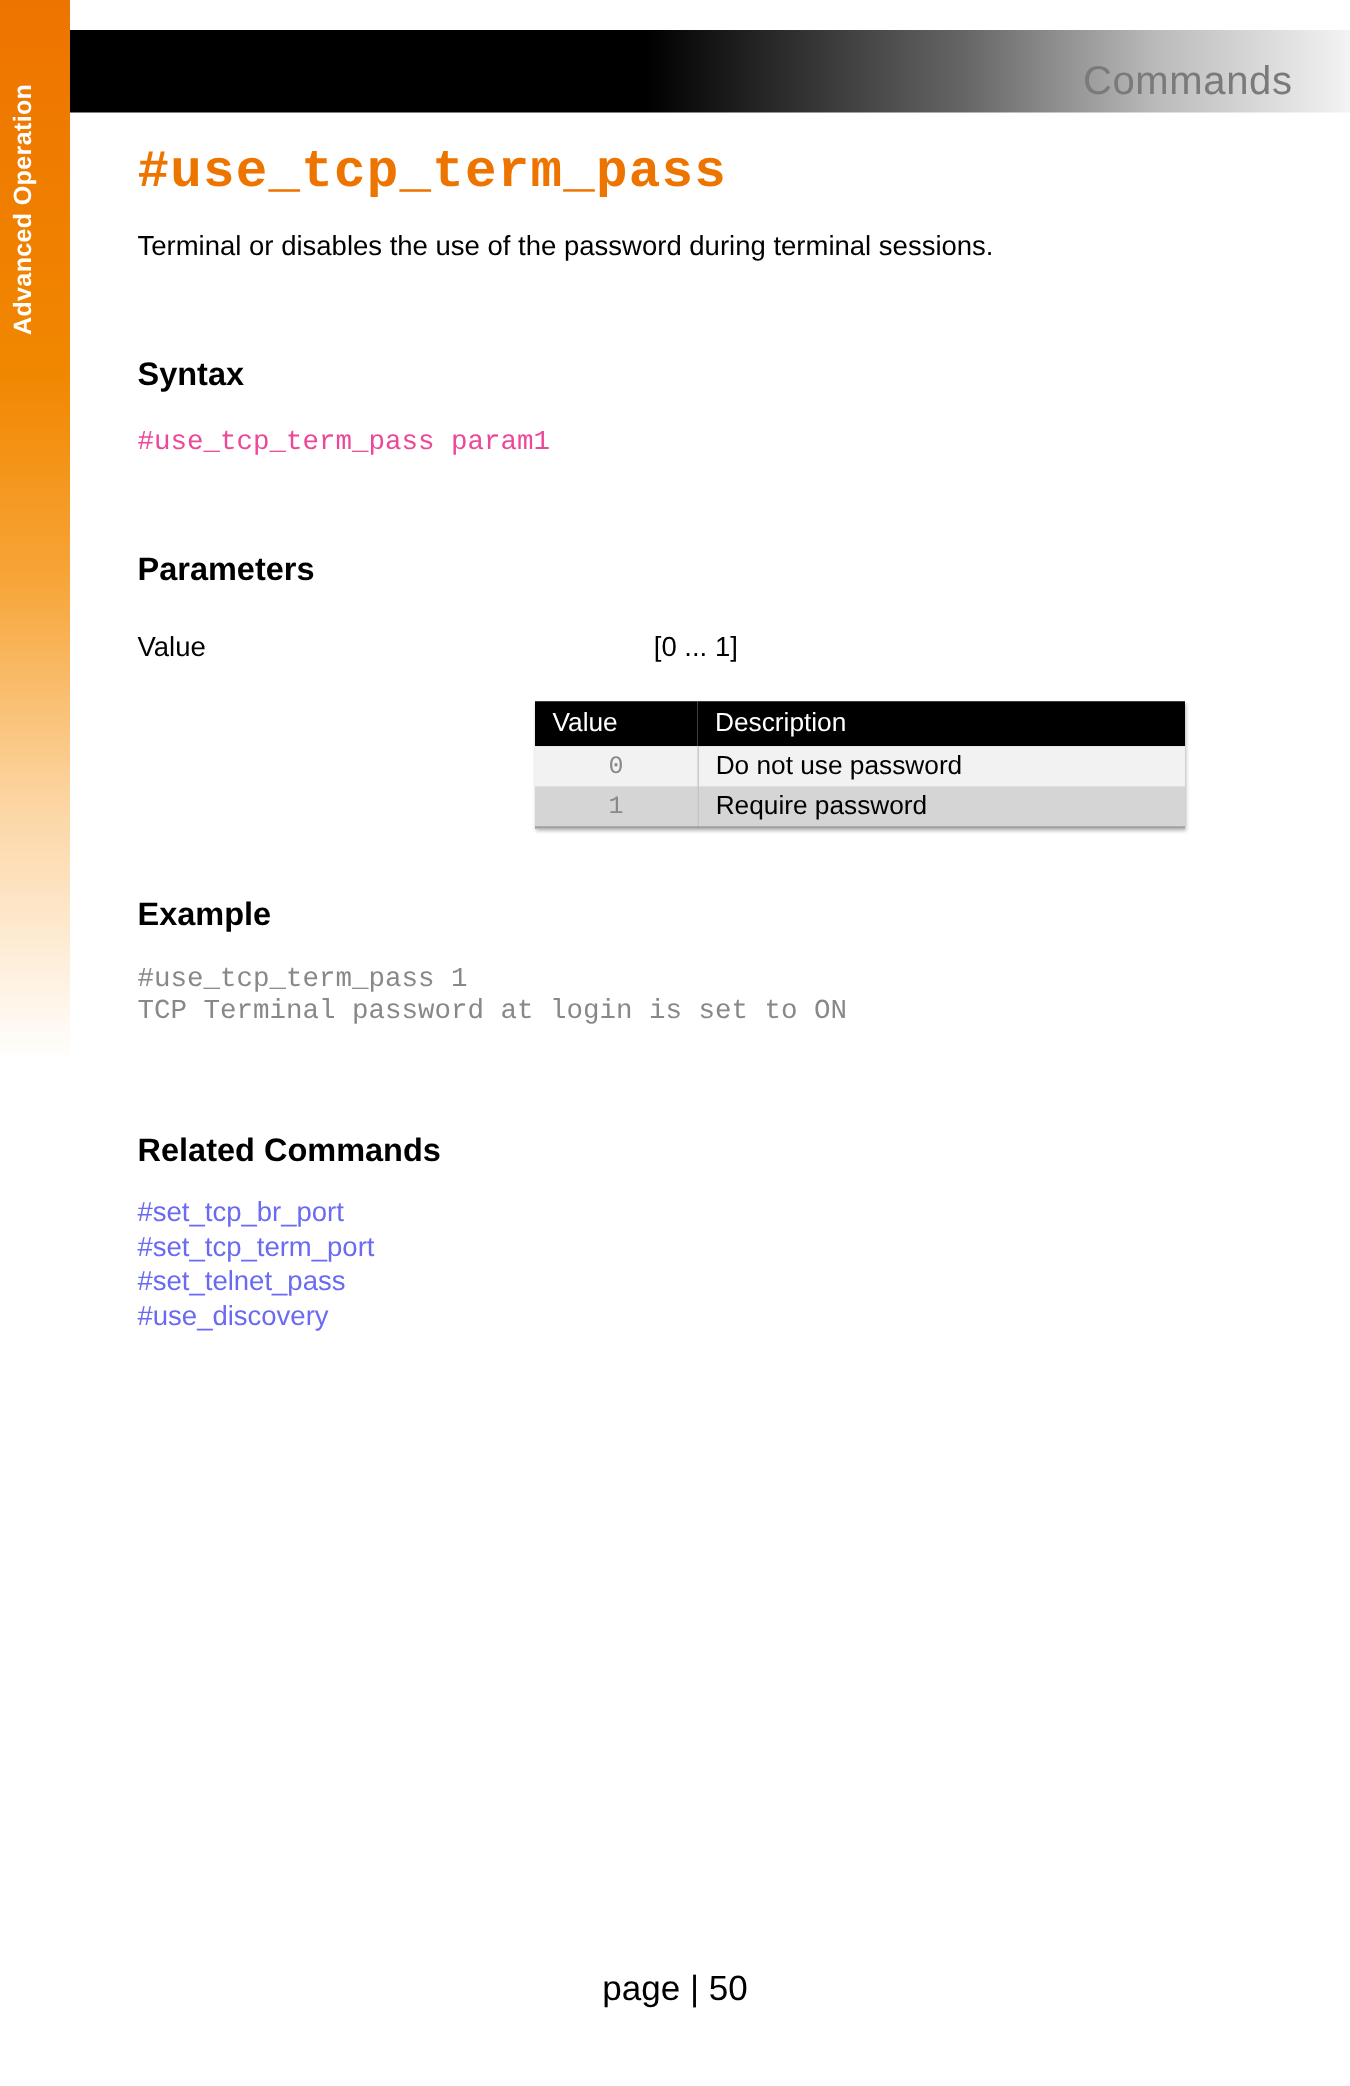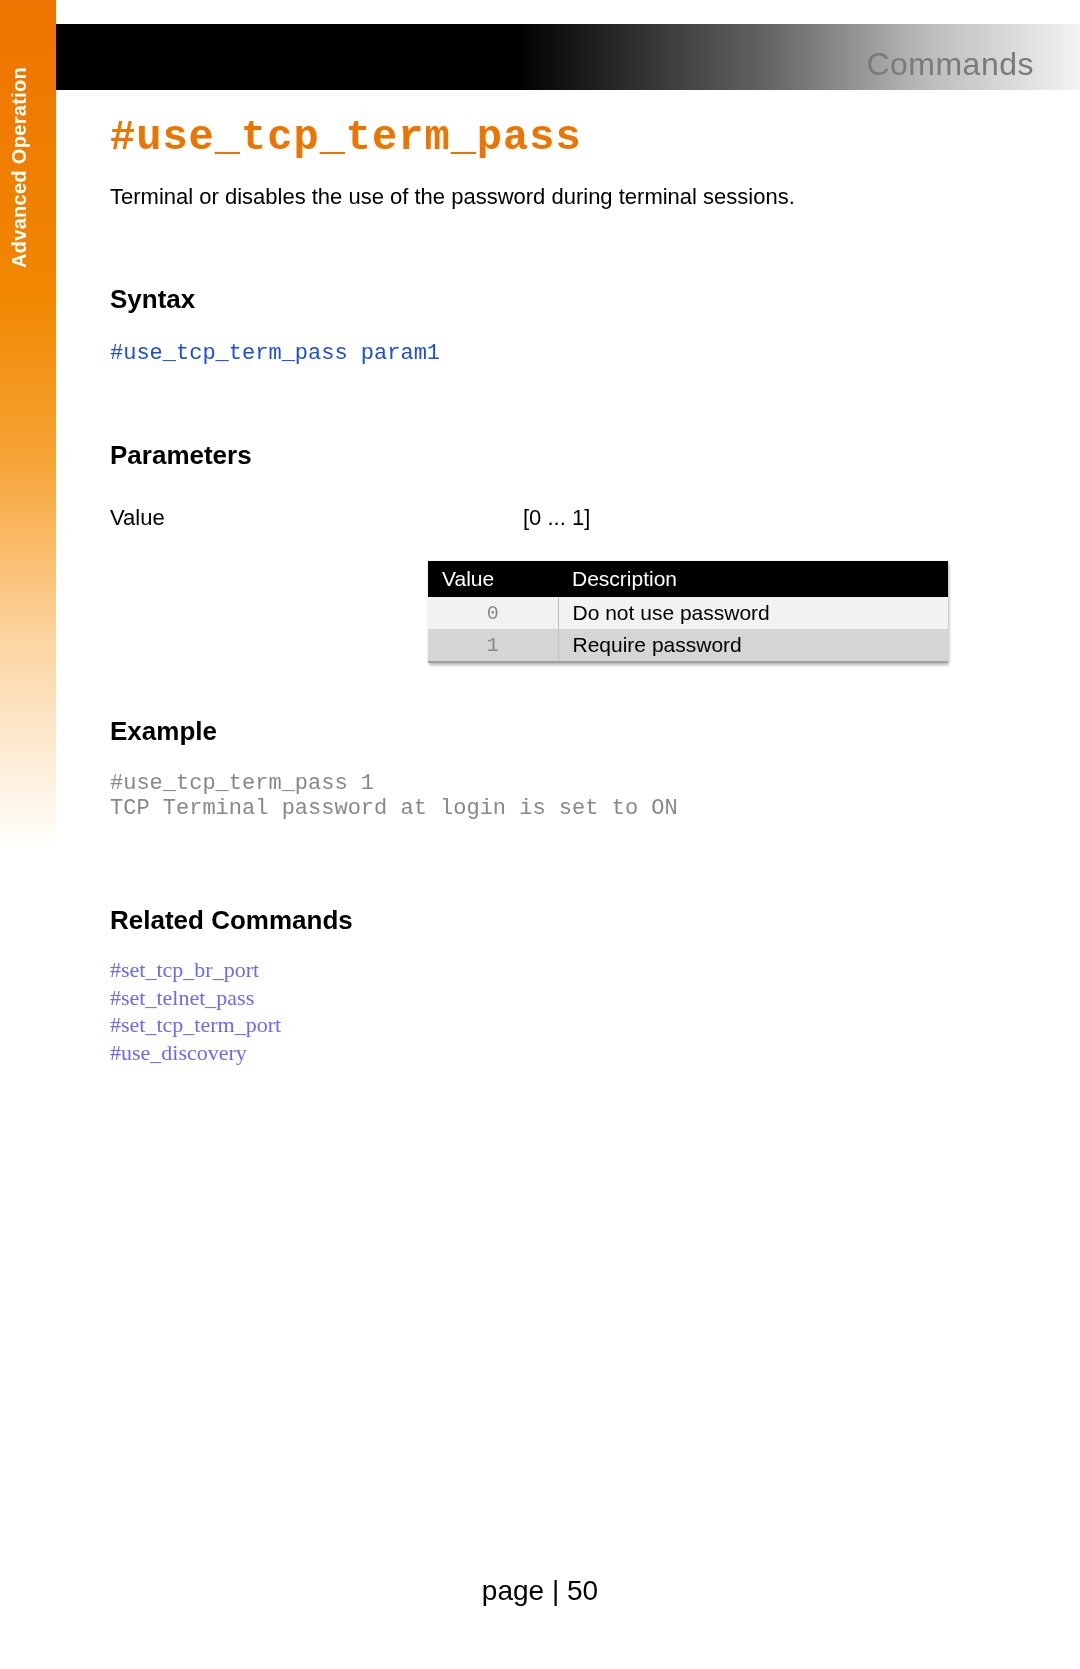--- a/index.html
+++ b/index.html
@@ -72,21 +72,21 @@
     .section-heading {
       font-size: 26px;
       font-weight: 700;
       color: #000000;
       margin-top: 74px;
     }
     .syntax-code {
       margin-top: 26px;
       font-family: "Courier New", Courier, monospace;
       font-size: 22px;
-      color: #1d4ed8;
+      color: #ec4899;
     }
     .param-row {
       display: flex;
       margin-top: 34px;
       font-size: 22px;
     }
     .param-name {
       width: 318px;
       font-style: italic;
       font-weight: 700;
@@ -140,21 +140,21 @@
     }
     .example-code {
       margin-top: 24px;
       font-family: "Courier New", Courier, monospace;
       font-size: 22px;
       color: #888888;
       white-space: pre;
     }
     .related-links {
       margin-top: 20px;
-      font-family: Liberation Serif, serif;
+      font-family: Liberation Sans, sans-serif;
       font-size: 22px;
     }
     .related-links .link {
       color: #6a6af2;
       line-height: 1.25;
     }
     .page-footer {
       position: absolute;
       bottom: 62px;
       left: 0;
@@ -207,20 +207,20 @@
     </tbody>
   </table>
 
   <div class="section-heading" style="margin-top:53px;">Example</div>
   <div class="example-code">#use_tcp_term_pass 1
 TCP Terminal password at login is set to ON</div>
 
   <div class="section-heading" style="margin-top:84px;">Related Commands</div>
   <div class="related-links">
     <div class="link">#set_tcp_br_port</div>
+    <div class="link">#set_tcp_term_port</div>
     <div class="link">#set_telnet_pass</div>
-    <div class="link">#set_tcp_term_port</div>
     <div class="link">#use_discovery</div>
   </div>
 
 </div>
 
 <div class="page-footer">page | 50</div>
 
 </body></html>

